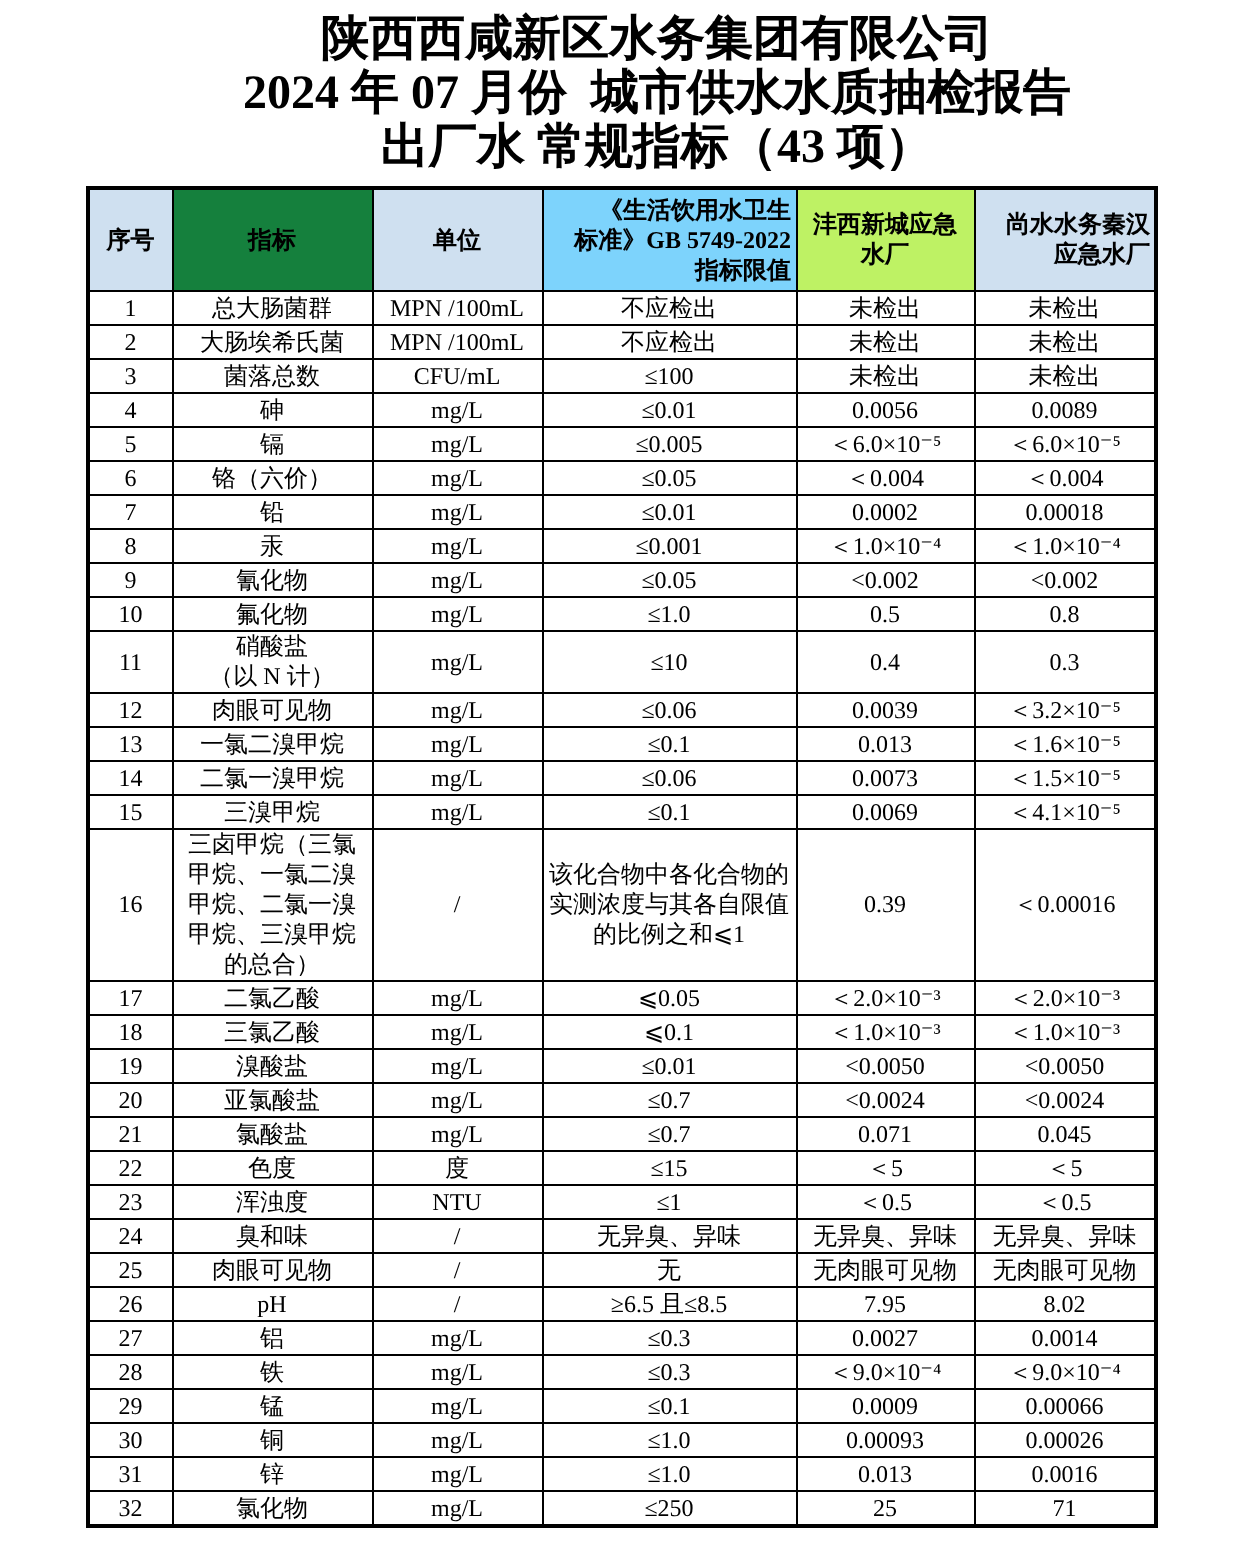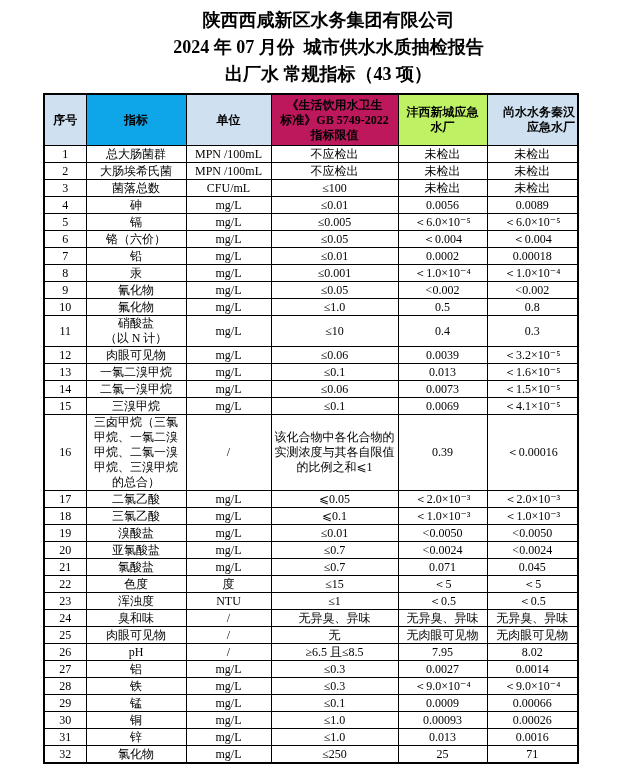--- a/index.html
+++ b/index.html
@@ -8,21 +8,21 @@
     height: 777px;
     background: #ffffff;
     font-family: "Liberation Serif", "DejaVu Serif", serif;
     color: #000000;
     overflow: hidden;
     box-sizing: border-box;
     padding-top: 7px;
   }
   .titles { text-align: center; }
   .title-line {
-    font-size: 18px;
+    font-size: 24px;
     font-weight: bold;
     line-height: 27px;
     white-space: pre-wrap;
     margin-left: 28px;
   }
   table.report {
     margin-left: 43px;
     margin-top: 5px;
     width: 534px;
     table-layout: fixed;
@@ -61,23 +61,23 @@
       <col style="width:42px">
       <col style="width:100px">
       <col style="width:85px">
       <col style="width:127px">
       <col style="width:89px">
       <col style="width:91px">
     </colgroup>
     <thead>
       <tr>
         <th style="background: rgb(207, 224, 240);">序号</th>
-        <th style="background: #0ea5e9;">指标</th>
+        <th style="background: #15803d;">指标</th>
         <th style="background: rgb(207, 224, 240);">单位</th>
-        <th style="background: #be185d;">《生活饮用水卫生
+        <th style="background: #7dd3fc; text-align: right;">《生活饮用水卫生
 标准》GB 5749-2022
 指标限值</th>
         <th style="background: #bef264;">沣西新城应急
 水厂</th>
         <th style="background: rgb(207, 224, 240); text-align: right;">尚水水务秦汉
 应急水厂</th>
       </tr>
     </thead>
     <tbody>
         <tr>

